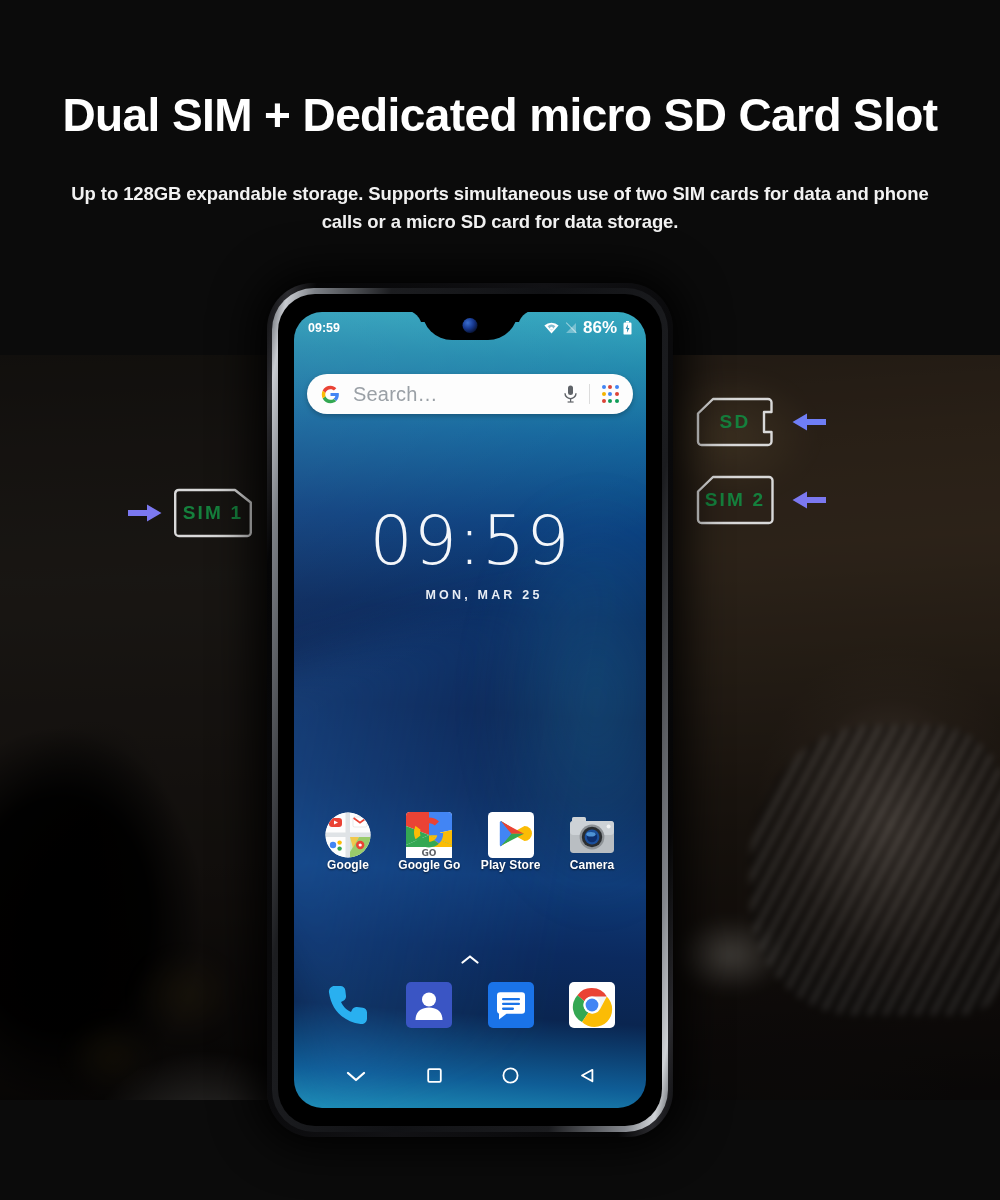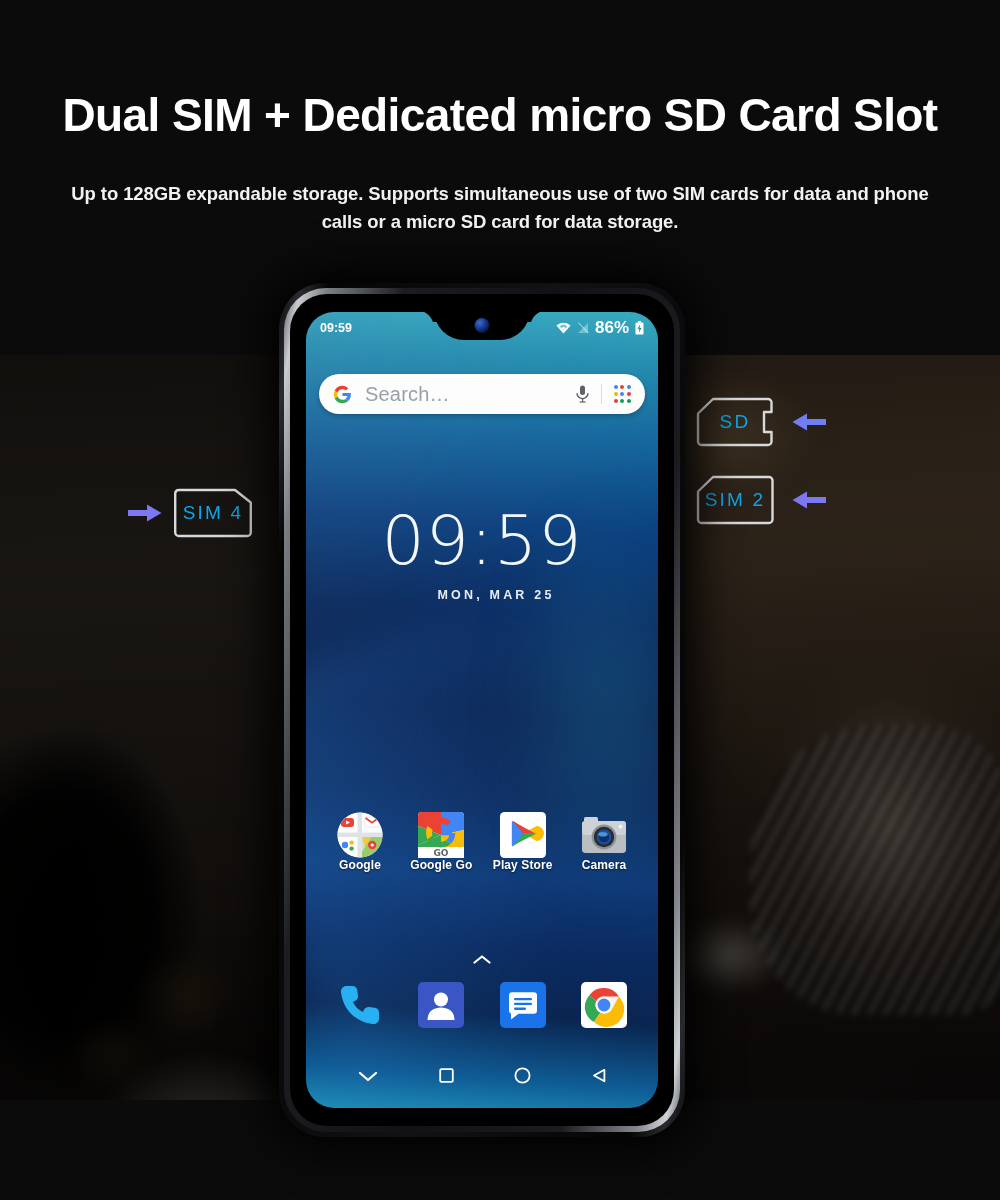--- a/index.html
+++ b/index.html
@@ -72,37 +72,37 @@
     position:absolute; left:250px; top:370px; width:260px; height:290px;
     background:repeating-linear-gradient(118deg, rgba(245,243,240,.40) 0 6px, rgba(18,16,15,.55) 6px 14px);
     border-radius:48% 30% 20% 40%; filter:blur(3.5px); opacity:.75;
   }
   .dim-right{ position:absolute; inset:0; background:rgba(0,0,0,.55); }
 
   
   .callout{ position:absolute; z-index:30; display:flex; align-items:center; }
   .card{
     position:relative; display:flex; align-items:center; justify-content:center;
-    color:#0ea5e9; font-size:19px; letter-spacing:2.2px; font-weight:400;
+    color:#15803d; font-size:19px; letter-spacing:2.2px; font-weight:700;
     width:82px; height:52px;
   }
   .card .lbl{ position:relative; z-index:2; }
   .card svg{ position:absolute; inset:0; width:100%; height:100%; }
 
   .arrow{ width:34px; height:18px; position:relative; }
   .arrow svg{ display:block; }
 
   
   .callout-sim1{ left:128px; top:487px; }
   .callout-sd{   left:694px; top:396px; }
   .callout-sim2{ left:694px; top:474px; }
 
   
   .phone{
-    position:absolute; left:279px; top:283px; width:406px; height:854px; z-index:40;
+    position:absolute; left:267px; top:283px; width:406px; height:854px; z-index:40;
   }
   .phone-outer{
     position:absolute; inset:0; border-radius:46px;
     background:linear-gradient(100deg,#0d0d0f 0%,#2c2c30 4%,#050506 9%,#121215 50%,#050506 90%,#2a2a2e 96%,#0b0b0d 100%);
     box-shadow:0 0 44px 12px rgba(0,0,0,.92);
   }
   .phone-rim{
     position:absolute; left:5px; top:5px; right:5px; bottom:5px; border-radius:42px;
     background:linear-gradient(100deg,#575b60 0%,#c9ccd1 3%,#7c8086 8%,#1c1d20 22%,#111215 50%,#1b1c1f 78%,#84878d 92%,#cfd2d6 97%,#5a5e63 100%);
   }
@@ -230,21 +230,21 @@
 <div class="callout callout-sim1">
   <div class="arrow">
     <svg viewBox="0 0 34 18">
         <path d="M0 6 H19 V0.5 L33.5 9 L19 17.5 V12 H0 Z" fill="#7b78f0"></path>
       </svg>
   </div>
   <div class="card" style="margin-left:10px">
     <svg viewBox="0 0 82 52" preserveAspectRatio="none">
       <path d="M3.2 6.5 A3.8 3.8 0 0 1 7 3 H63 L78.8 15.5 V45.5 A3.5 3.5 0 0 1 75.3 49 H7 A3.8 3.8 0 0 1 3.2 45.2 Z" fill="none" stroke="#d9d9d9" stroke-width="2.4" stroke-linejoin="round"></path>
     </svg>
-    <span class="lbl">SIM 4</span>
+    <span class="lbl">SIM 1</span>
   </div>
 </div>
 
 <div class="callout callout-sd">
   <div class="card">
     <svg viewBox="0 0 82 52" preserveAspectRatio="none">
       <path d="M19 3 H74 A3.5 3.5 0 0 1 77.5 6.5 V16 H70 V36 H77.5 V45.5 A3.5 3.5 0 0 1 74 49 H7.5 A3.5 3.5 0 0 1 4 45.5 V17.5 Z" fill="none" stroke="#d9d9d9" stroke-width="2.4" stroke-linejoin="round"></path>
     </svg>
     <span class="lbl">SD</span>
   </div>

